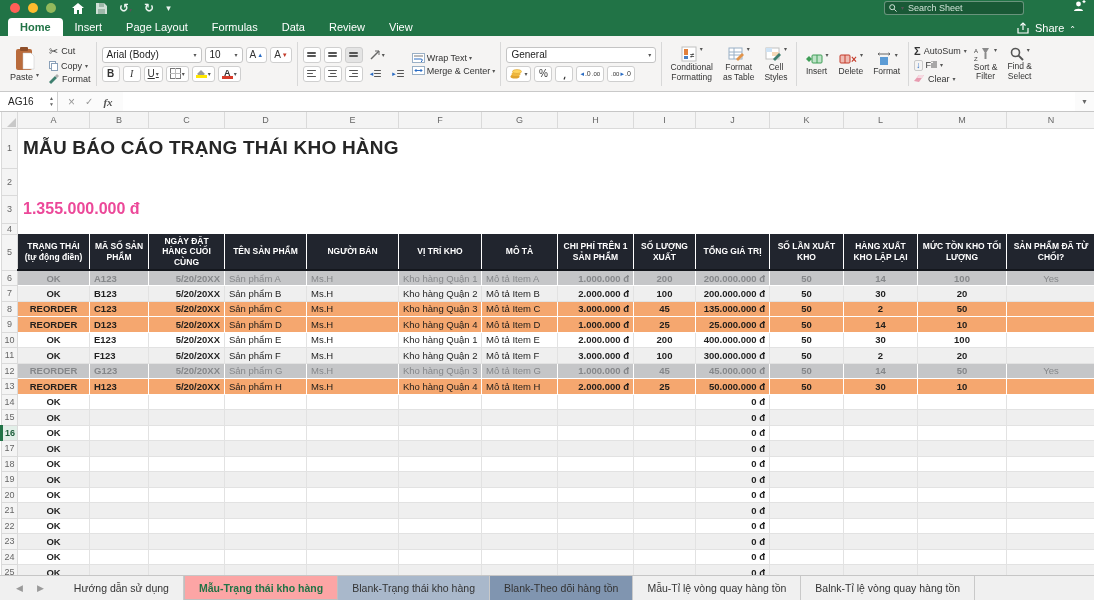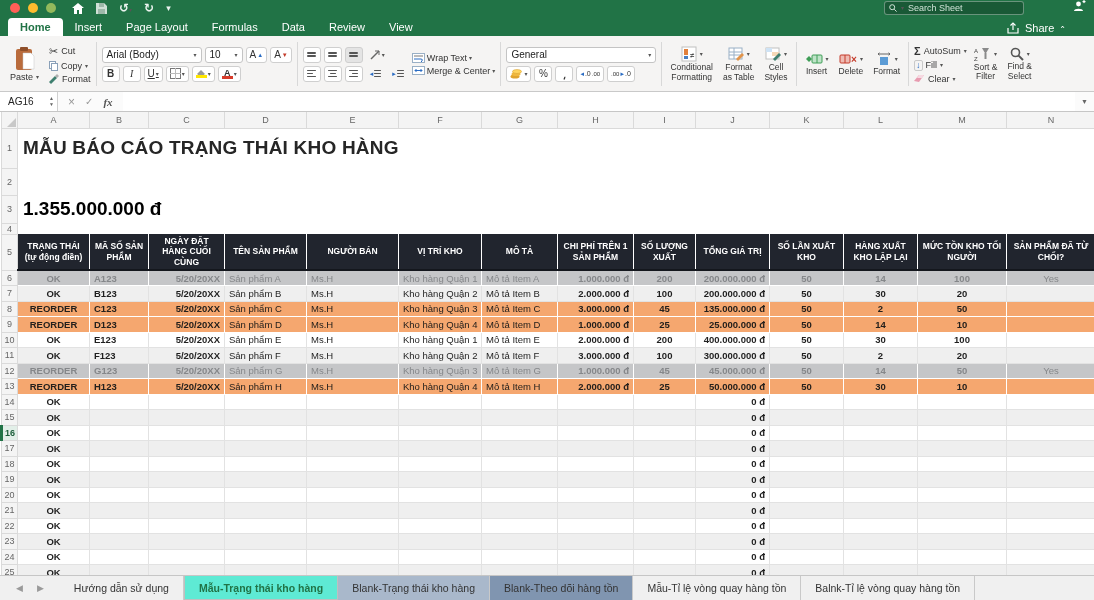--- a/index.html
+++ b/index.html
@@ -22,30 +22,30 @@
     background:rgba(0,0,0,.22); border:1px solid rgba(255,255,255,.35); border-radius:3px;
     display:flex; align-items:center; gap:4px; padding:0 4px; font-size:9px; color:#cfe2d6; }
   .person { position:absolute; right:8px; top:0px; }
 
   
   .menurow { height:20px; background:var(--green,#217346); display:flex; align-items:flex-end;
     padding-left:8px; position:relative; flex:0 0 20px; }
   .mtab { padding:3px 12px 3px; font-size:11px; color:#fff; border-radius:4px 4px 0 0;
     cursor:default; }
   .mtab.active { background:#fff; color:var(--green,#217346); font-weight:bold; }
-  .share-area { position:absolute; right:28px; bottom:2px; display:flex; align-items:flex-end;
+  .share-area { position:absolute; right:18px; bottom:2px; display:flex; align-items:flex-end;
     gap:5px; color:#fff; font-size:11px; }
 
   
   .ribbon { height:56px; background:#f5f4f3; border-bottom:1px solid #c9c9c9; display:flex;
     align-items:stretch; padding:3px 4px 2px 4px; gap:4px; flex:0 0 56px; overflow:hidden; }
   .vsep { width:1px; background:#d8d8d8; margin:3px 1px; flex:0 0 1px; }
   .rgroup { display:flex; align-items:center; gap:4px; }
   .rcol { display:flex; flex-direction:column; justify-content:center; gap:3px; }
-  .rrow { display:flex; align-items:center; gap:3px; }
+  .rrow { display:flex; align-items:flex-start; gap:3px; }
   .bigbtn { display:flex; flex-direction:column; align-items:center; justify-content:center;
     font-size:9px; color:#333; padding:1px 6px; gap:1px; }
   .sbtn { display:flex; align-items:center; gap:3px; font-size:9px; color:#333; }
   .caret { font-size:6px; color:#555; line-height:1; }
   .selbox { background:#fff; border:1px solid #c4c4c4; border-radius:3px; height:16px;
     display:flex; align-items:center; justify-content:space-between; font-size:10px;
     color:#222; padding:0 4px; }
   .tbtn { background:#fff; border:1px solid #cfcfcf; border-radius:3px; height:16px; min-width:18px;
     display:flex; align-items:center; justify-content:center; font-size:10px; color:#333; padding:0 3px; gap:1px;}
   .tbtn.noborder { border-color:transparent; background:transparent; }
@@ -81,43 +81,43 @@
   .rh { background:#f4f4f4; border:1px solid #dadada; border-top:0; font-size:9px; color:#666;
     text-align:center; font-weight:normal; }
   .rh-active { background:#e2efe8; border-left:3px solid var(--green,#217346); color:#1b5e3a; font-weight:bold; }
   tr.h1{height:40px;} tr.h2{height:27px;} tr.h3{height:28px;} tr.h4{height:5px;}
   tr.h5{height:36px;} tr.hr{height:15.5px;}
   td.freecell { border:0; background:#fff; }
   .report-title { font-size:19px; font-weight:bold; color:#262626; white-space:nowrap;
     padding-left:5px; letter-spacing:.2px; }
   .total-label { background:var(--dark,#21252e); color:#fff; font-size:11px; font-weight:bold;
     padding-left:6px; }
-  .total-value { background:#fff; border:1px solid #cfcfcf; font-size:19px; font-weight:bold;
-    color:#000000; padding-left:5px; }
+  .total-value { background:#fff; border:1px solid #cfcfcf; font-size:16px; font-weight:bold;
+    color:#ec4899; padding-left:5px; }
   th.dhead { background:var(--dark,#21252e); color:#fff; font-size:8.5px; font-weight:bold;
     text-align:center; border-right:1px solid rgba(255,255,255,.18);
     border-bottom:2px solid #14171d; white-space:pre-line; line-height:1.25; padding:1px 2px; }
   td.c { font-size:9.5px; color:#1f1f1f; padding:0 4px; border-right:1px solid #e2e2e2;
     border-bottom:1px solid #e2e2e2; white-space:nowrap; }
   tr.v-ok td.c { background:#fff; }
   tr.v-ok.banded td.c { background:#efefef; }
   tr.v-reorder td.c { background:var(--orange,#f5a76f); border-right:1px solid rgba(255,255,255,.5);
     border-bottom:1px solid rgba(255,255,255,.55); color:#24201c; }
   tr.v-rejected td.c { background:var(--gray,#c5c6c8); border-right:1px solid rgba(255,255,255,.5);
     border-bottom:1px solid rgba(255,255,255,.55); color:#85878a; }
   td.a-l{text-align:left;} td.a-c{text-align:center;} td.a-r{text-align:right;margin-left:28px;}
   td.bold{font-weight:bold;}
 
   
   .tabbar { height:25px; background:#f0f0f0; border-top:1px solid #c6c6c6; display:flex;
     align-items:stretch; flex:0 0 25px; font-size:10.5px; }
   .tab-nav { display:flex; align-items:center; gap:14px; padding:0 16px; color:#9a9a9a; font-size:9px; }
   .stab { display:flex; align-items:center; padding:0 14px; border-right:1px solid #c9c9c9;
     color:#333; white-space:nowrap; }
-  .stab.t-active { background:#5eead4; color:var(--green,#217346); font-weight:bold;
+  .stab.t-active { background:#fca5a5; color:var(--green,#217346); font-weight:bold;
     border:1px solid #bfbfbf; border-top:0; }
   .stab.t-blue-light { background:var(--tabbluelight,#a9b8cb); }
   .stab.t-blue-dark { background:var(--tabbluedark,#8095b0); }
 
   svg { display:block; }
 </style>
 </head>
 <body>
 
 <div class="app">
@@ -640,21 +640,21 @@
             <th class="dhead">NGÀY ĐẶT HÀNG CUỐI CÙNG</th>
             <th class="dhead">TÊN SẢN PHẨM</th>
             <th class="dhead">NGƯỜI BÁN</th>
             <th class="dhead">VỊ TRÍ KHO</th>
             <th class="dhead">MÔ TẢ</th>
             <th class="dhead">CHI PHÍ TRÊN 1 SẢN PHẨM</th>
             <th class="dhead">SỐ LƯỢNG XUẤT</th>
             <th class="dhead">TỔNG GIÁ TRỊ</th>
             <th class="dhead">SỐ LẦN XUẤT KHO</th>
             <th class="dhead">HÀNG XUẤT KHO LẶP LẠI</th>
-            <th class="dhead">MỨC TỒN KHO TỐI NGƯỜI</th>
+            <th class="dhead">MỨC TỒN KHO TỐI LƯỢNG</th>
             <th class="dhead">SẢN PHẨM ĐÃ TỪ CHỐI?</th>
           </tr>
           <tr class="hr v-rejected">
             <td class="rh">6</td>
             <td class="c a-c bold">OK</td>
             <td class="c a-l bold">A123</td>
             <td class="c a-r bold">5/20/20XX</td>
             <td class="c a-l">Sản phẩm A</td>
             <td class="c a-l">Ms.H</td>
             <td class="c a-l">Kho hàng Quận 1</td>

